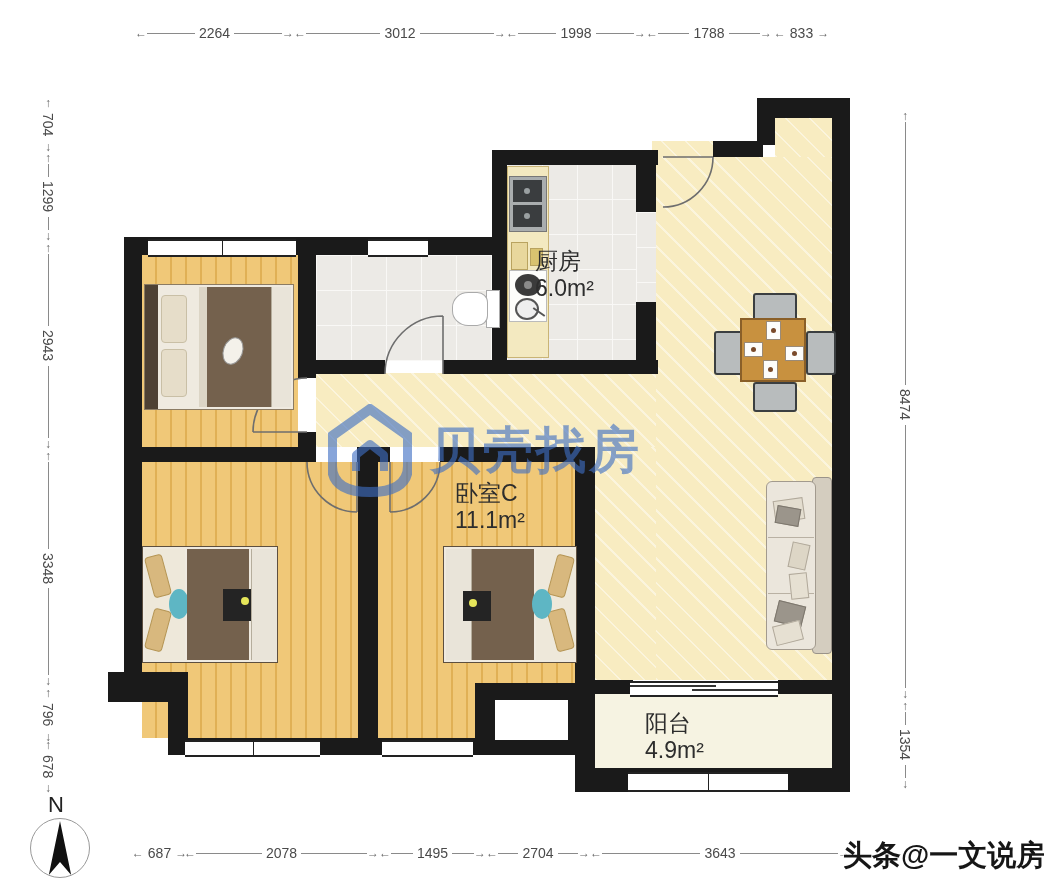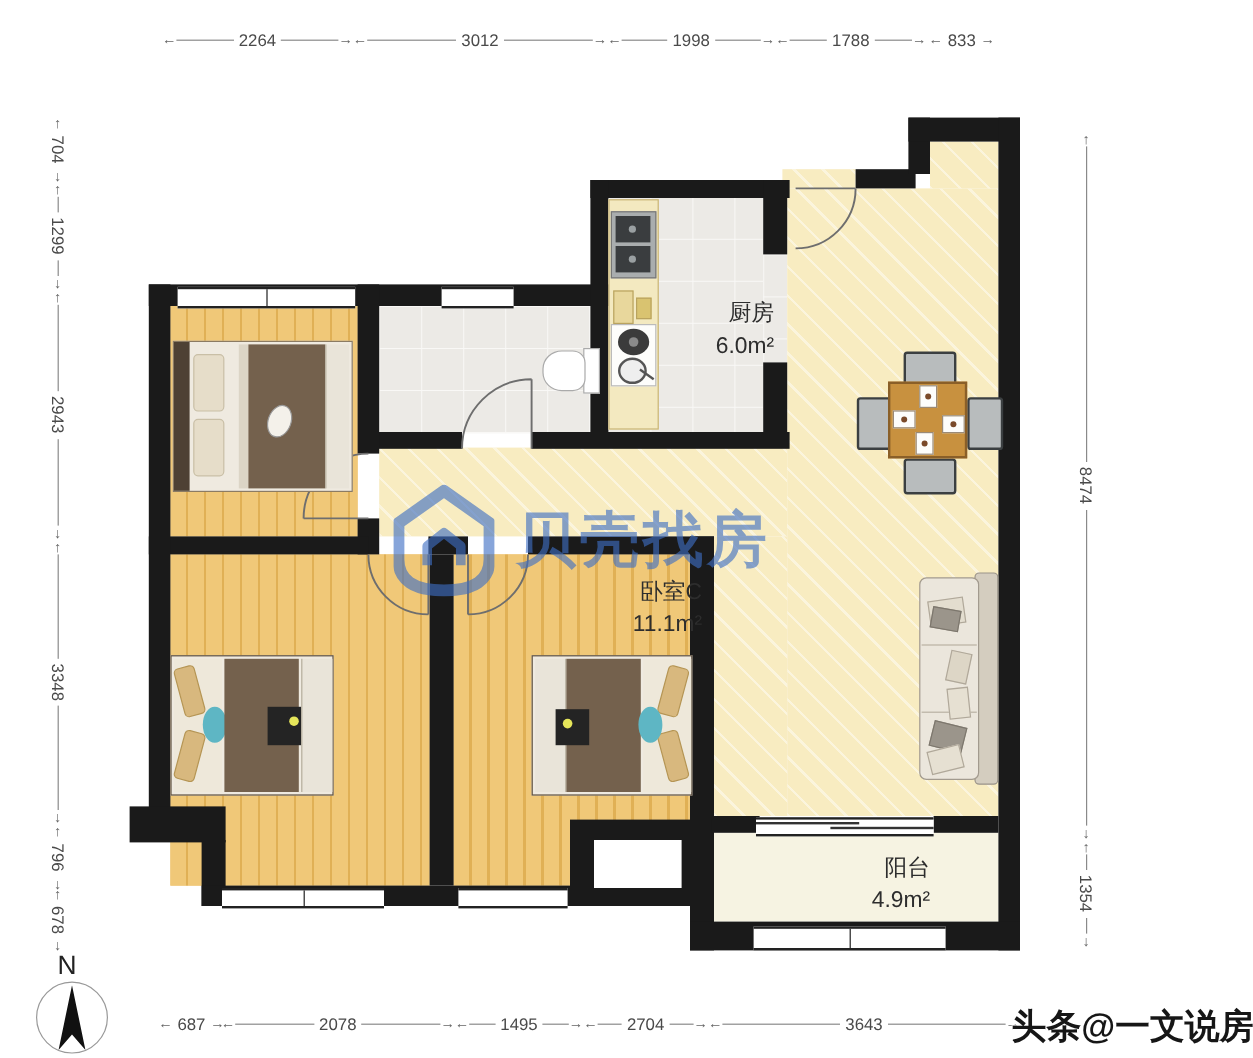--- a/index.html
+++ b/index.html
@@ -19,21 +19,21 @@
   .slide .s1,.slide .s2{position:absolute;height:2px;background:#333;}
   .slide .s1{left:0;width:58%;top:2px;} .slide .s2{right:0;width:58%;top:6px;}
   
   .dim{position:absolute;display:flex;align-items:center;justify-content:center;color:#4a4a4a;font-size:14px;white-space:nowrap;}
   .dim .ln{flex:1;background:#8a8a8a;min-width:0;min-height:0;}
   .dim.h{flex-direction:row;height:16px;} .dim.h .ln{height:1px;}
   .dim.v{flex-direction:column;width:16px;} .dim.v .ln{width:1px;}
   .dim .ah{font-size:12px;line-height:1;color:#666;}
   .dim.h .lbl{margin:0 4px;} .dim.v .lbl{margin:4px 0;writing-mode:vertical-rl;}
   
-  .room-label{position:absolute;text-align:right;color:#2d2d2d;font-size:19px;line-height:27px;}
+  .room-label{position:absolute;text-align:left;color:#2d2d2d;font-size:23px;line-height:27px;}
   
   .fu{position:absolute;box-sizing:border-box;}
   .chair{background:#b8bcbd;border:2px solid #3b3f41;border-radius:3px;}
   .plate{background:#fdfdfb;border:1px solid #9a8a77;width:13px;height:17px;display:flex;align-items:center;justify-content:center;}
   .plate i{display:block;width:5px;height:5px;border-radius:50%;background:#7a4a2a;}
   
   .watermark{position:absolute;display:flex;align-items:center;opacity:.62;pointer-events:none;}
   .watermark .wm-text{font-size:50px;font-weight:700;letter-spacing:3px;color:#3e6fc4;margin-left:18px;}
   
   .credit{position:absolute;font-size:29px;font-weight:700;color:#161616;

